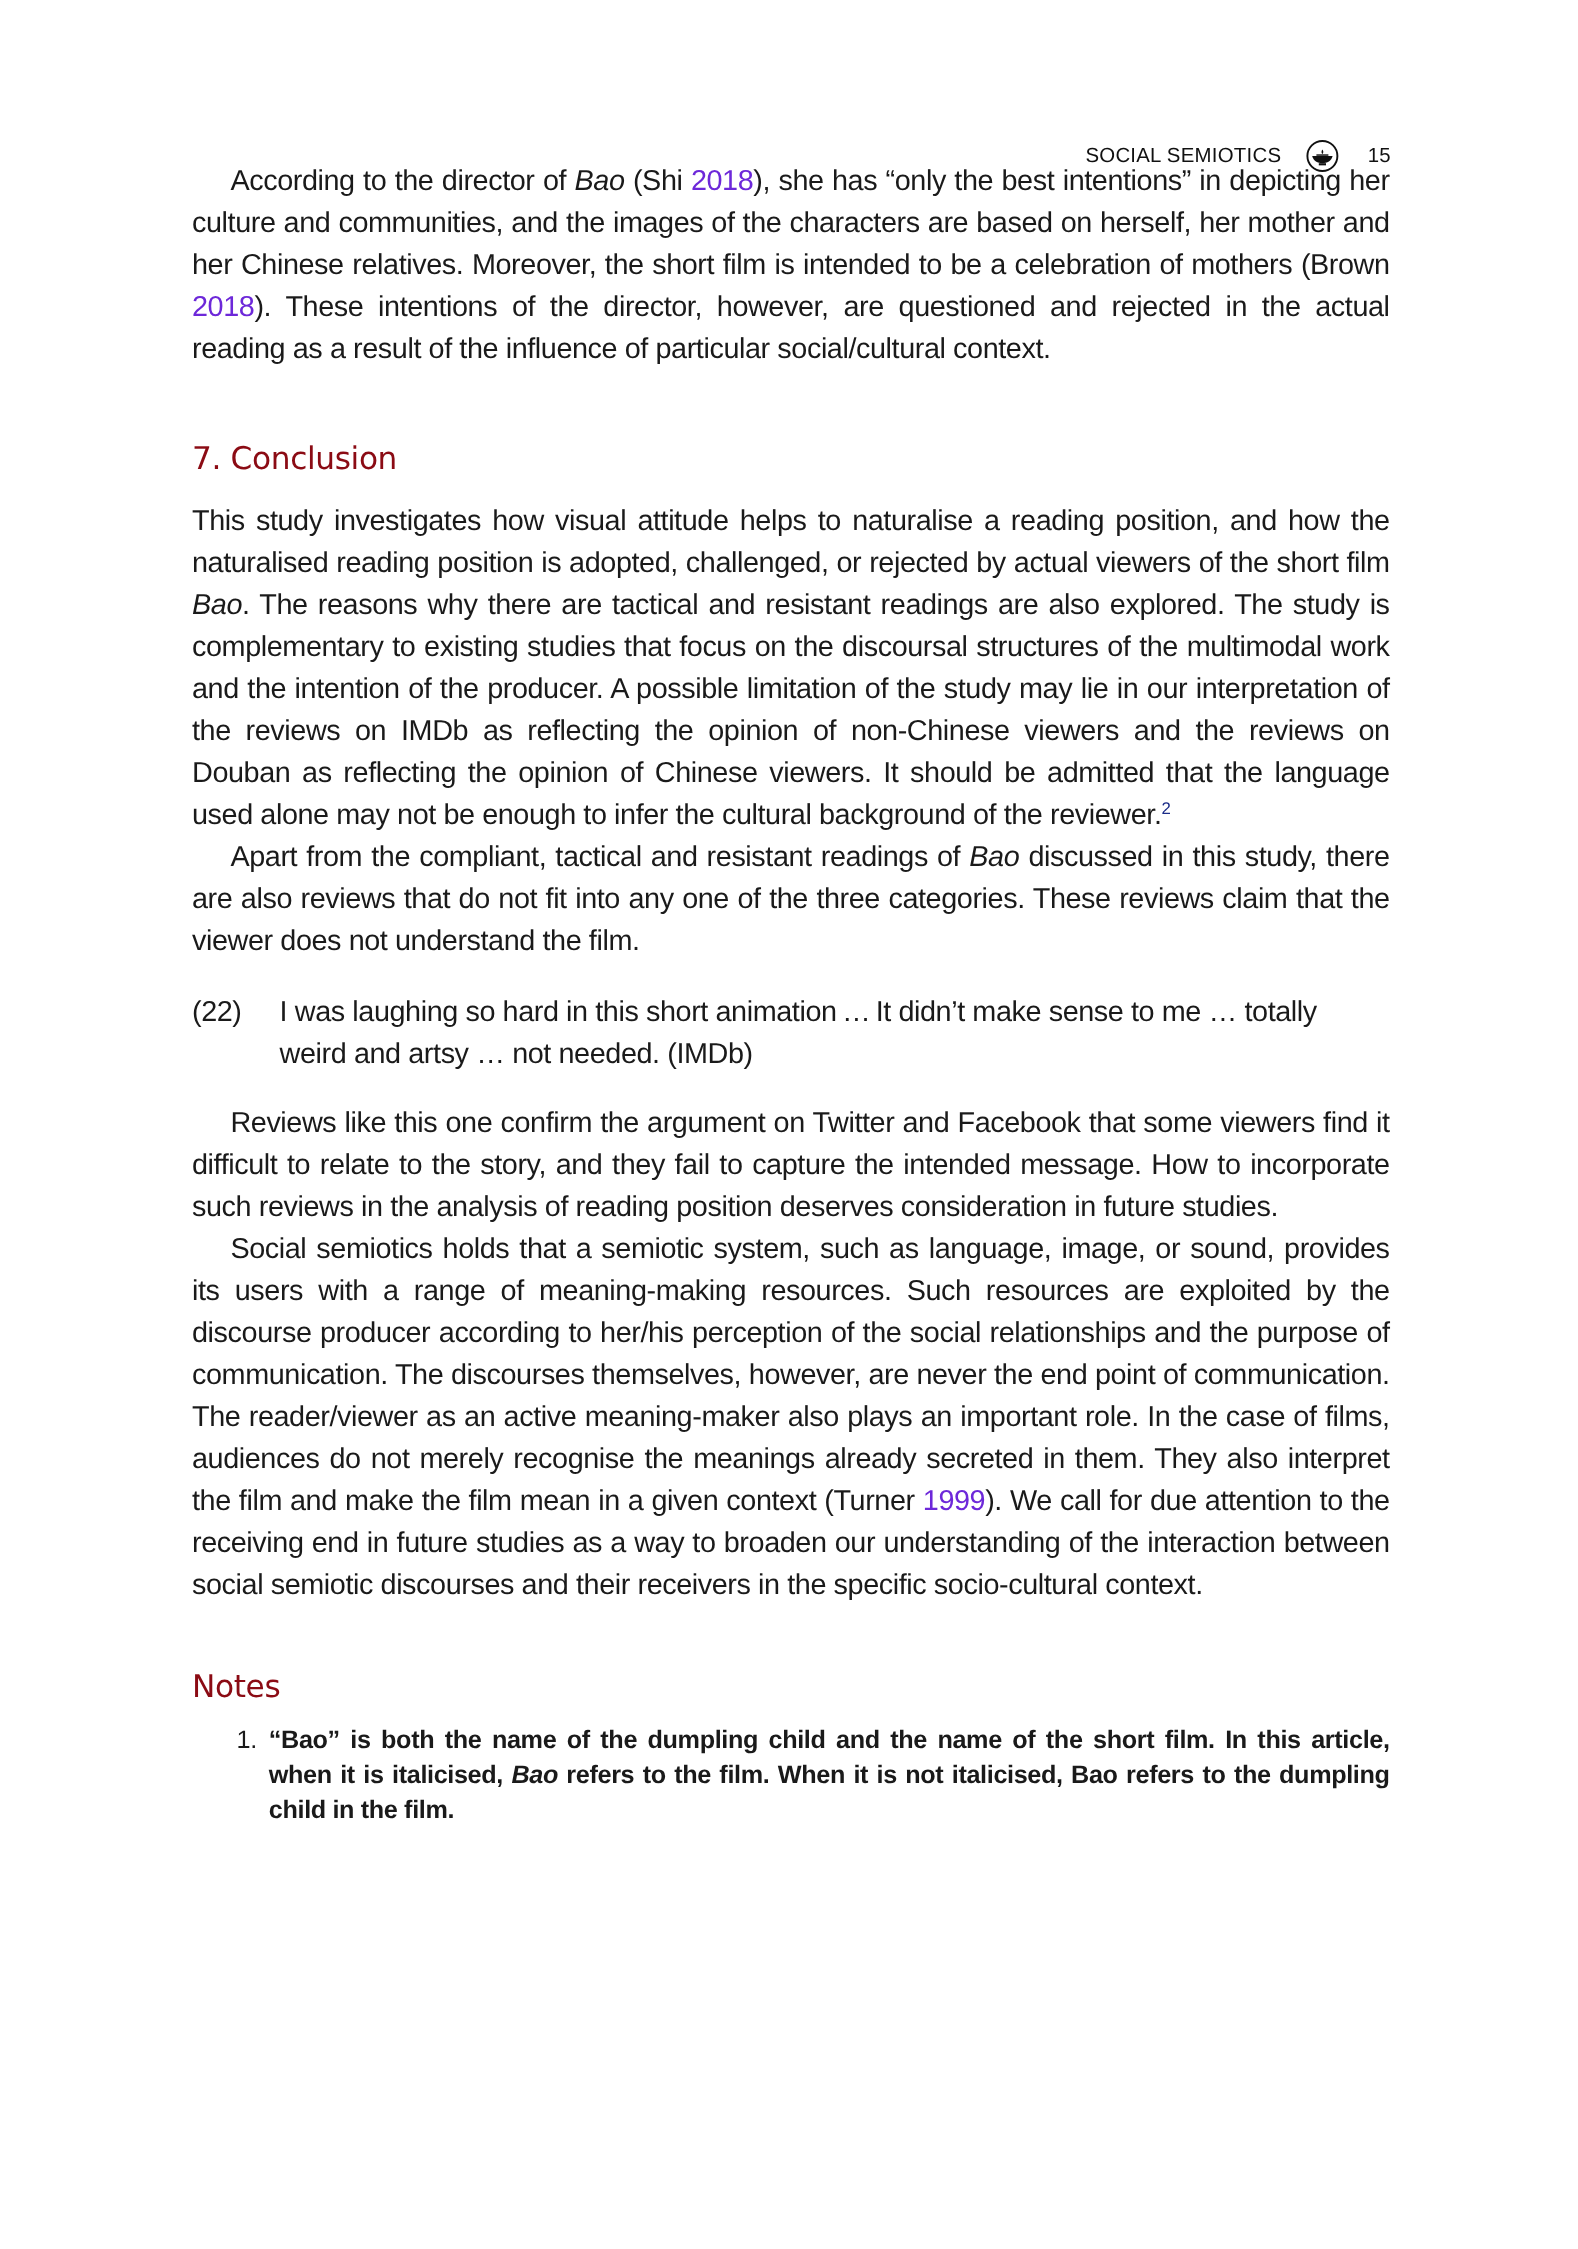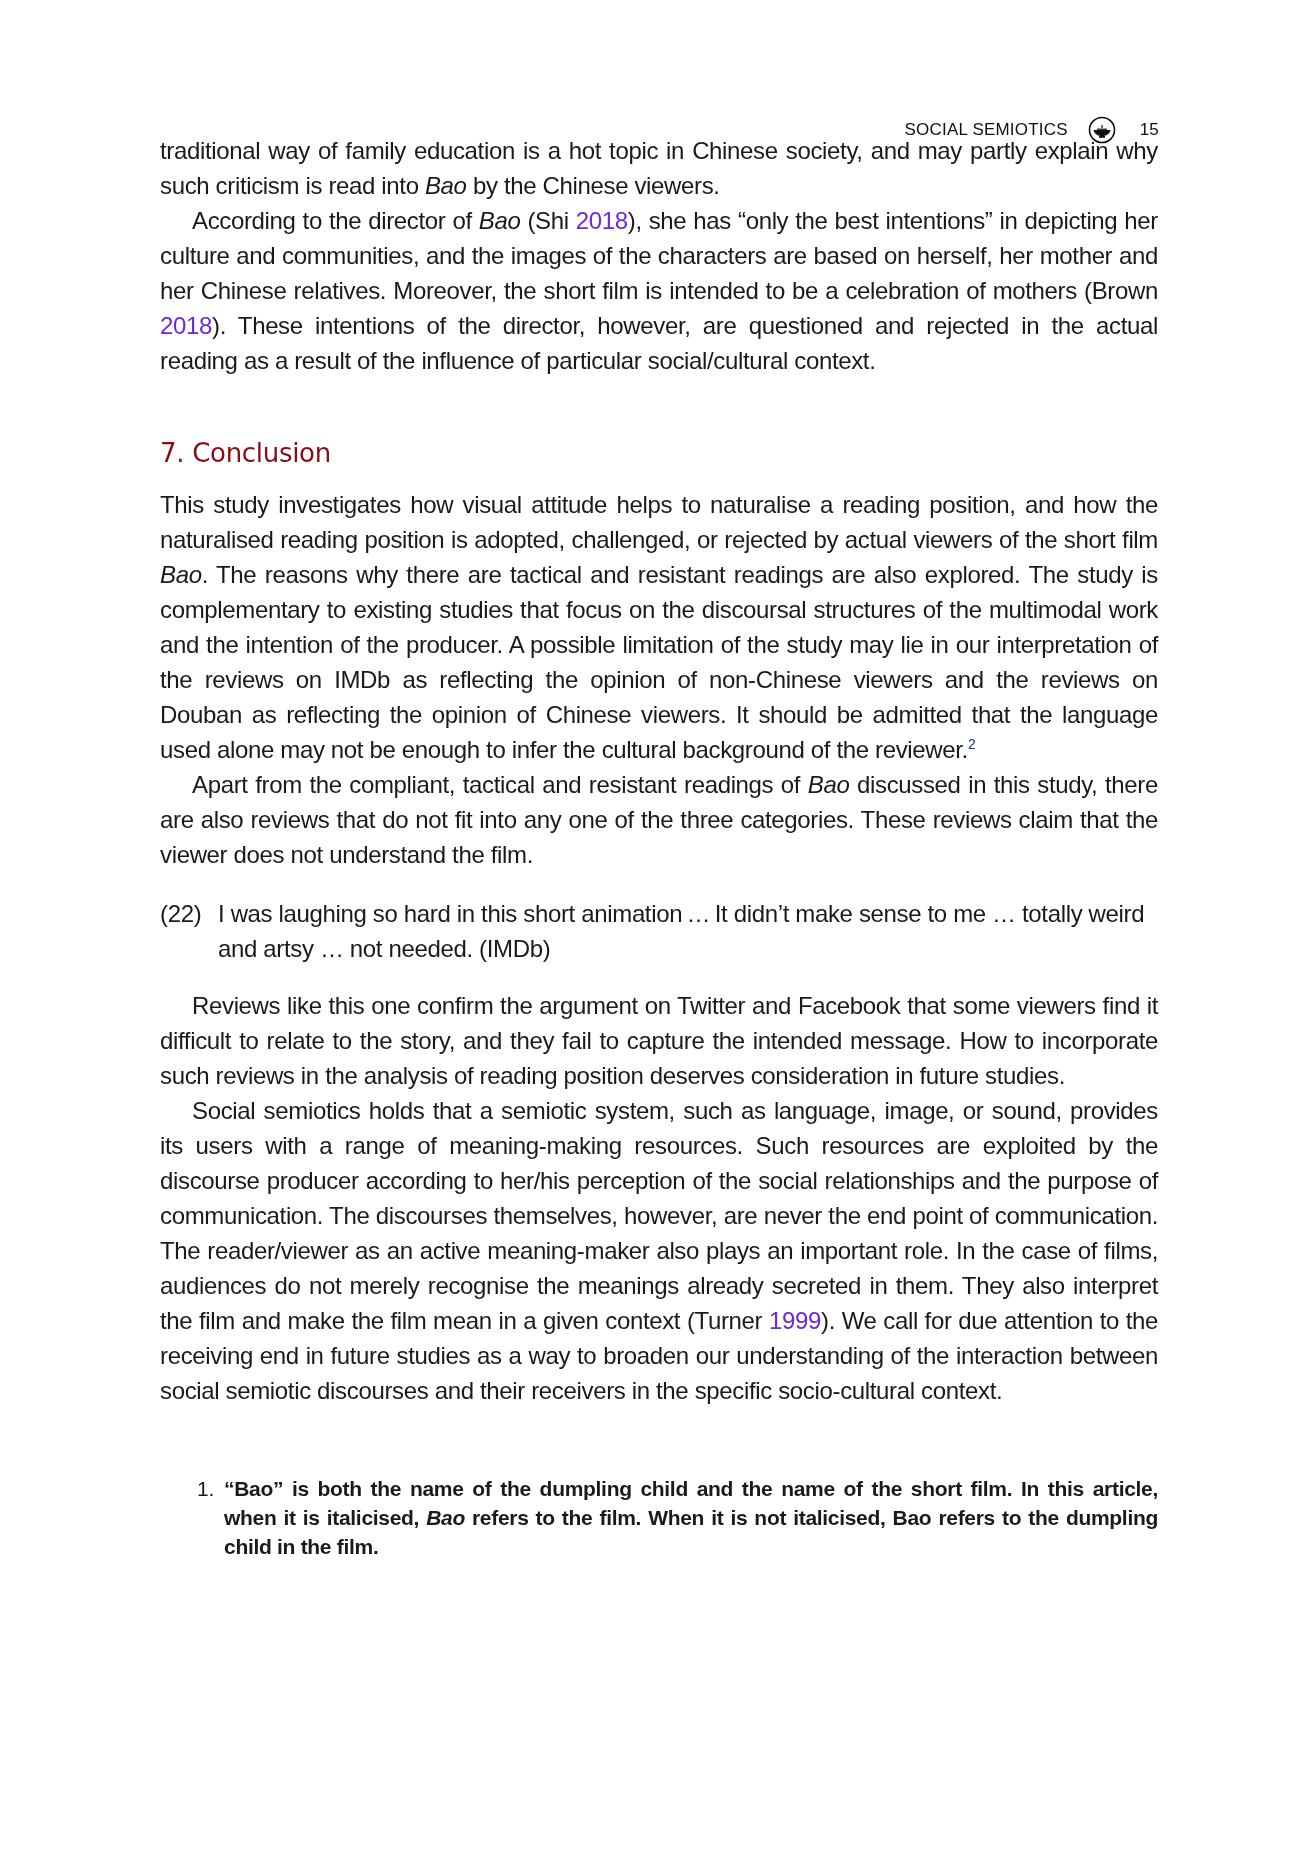--- a/index.html
+++ b/index.html
@@ -72,20 +72,21 @@
       font-size: 26px;
       line-height: 32px;
       font-family: "DejaVu Sans", sans-serif;
       letter-spacing: -0.3px;
     }
     .example {
       display: flex;
       font-size: 24px;
       line-height: 35px;
       letter-spacing: -0.35px;
+      gap: 15px;
     }
     .example .num {
       width: 58px;
       flex: 0 0 58px;
     }
     .example .body {
       flex: 1;
       padding-right: 10px;
     }
     .notes-list {
@@ -125,21 +126,20 @@
       <rect x="11" y="20" width="6" height="1.8" fill="#111"></rect>
       <path d="M14 8.5 C15 10 15 11 14 12.5 C13 11 13 10 14 8.5 Z" fill="#111"></path>
       <rect x="9" y="12.6" width="10" height="1.2" fill="#111"></rect>
     </svg>
   </span>
   <span class="page-num">15</span>
 </header>
 
 <main class="content">
 
-  <p class="para"><span>traditional way of family education is a hot topic in Chinese society, and may partly explain why such criticism is read into </span><em>Bao</em><span> by the Chinese viewers.</span></p>
 
   <p class="para indent"><span>According to the director of </span><em>Bao</em><span> (Shi </span><a class="cite">2018</a><span>), she has “only the best intentions” in depicting her culture and communities, and the images of the characters are based on herself, her mother and her Chinese relatives. Moreover, the short film is intended to be a celebration of mothers (Brown </span><a class="cite">2018</a><span>). These intentions of the director, however, are questioned and rejected in the actual reading as a result of the influence of particular social/cultural context.</span></p>
 
   <div style="height:59px"></div>
 
   <h2 class="section">7. Conclusion</h2>
 
   <div style="height:18px"></div>
 
   <p class="para"><span>This study investigates how visual attitude helps to naturalise a reading position, and how the naturalised reading position is adopted, challenged, or rejected by actual viewers of the short film </span><em>Bao</em><span>. The reasons why there are tactical and resistant readings are also explored. The study is complementary to existing studies that focus on the discoursal structures of the multimodal work and the intention of the producer. A possible limitation of the study may lie in our interpretation of the reviews on IMDb as reflecting the opinion of non-Chinese viewers and the reviews on Douban as reflecting the opinion of Chinese viewers. It should be admitted that the language used alone may not be enough to infer the cultural background of the reviewer.</span><a class="sup">2</a></p>
@@ -154,20 +154,21 @@
   </div>
 
   <div style="height:22px"></div>
 
   <p class="para indent">Reviews like this one confirm the argument on Twitter and Facebook that some viewers find it difficult to relate to the story, and they fail to capture the intended message. How to incorporate such reviews in the analysis of reading position deserves consideration in future studies.</p>
 
   <p class="para indent"><span>Social semiotics holds that a semiotic system, such as language, image, or sound, pro­vides its users with a range of meaning-making resources. Such resources are exploited by the discourse producer according to her/his perception of the social relationships and the purpose of communication. The discourses themselves, however, are never the end point of communication. The reader/viewer as an active meaning-maker also plays an important role. In the case of films, audiences do not merely recognise the meanings already secreted in them. They also interpret the film and make the film mean in a given context (Turner </span><a class="cite">1999</a><span>). We call for due attention to the receiving end in future studies as a way to broaden our understanding of the interaction between social semiotic discourses and their receivers in the specific socio-cultural context.</span></p>
 
   <div style="height:52px"></div>
 
+  <h2 class="section">Notes</h2>
 
   <div style="height:14px"></div>
 
   <ol class="notes-list">
     <li>
       <span class="n">1.</span>
       <span class="t"><span>“Bao” is both the name of the dumpling child and the name of the short film. In this article, when it is italicised, </span><em>Bao</em><span> refers to the film. When it is not italicised, Bao refers to the dumpling child in the film.</span></span>
     </li>
   </ol>
 

